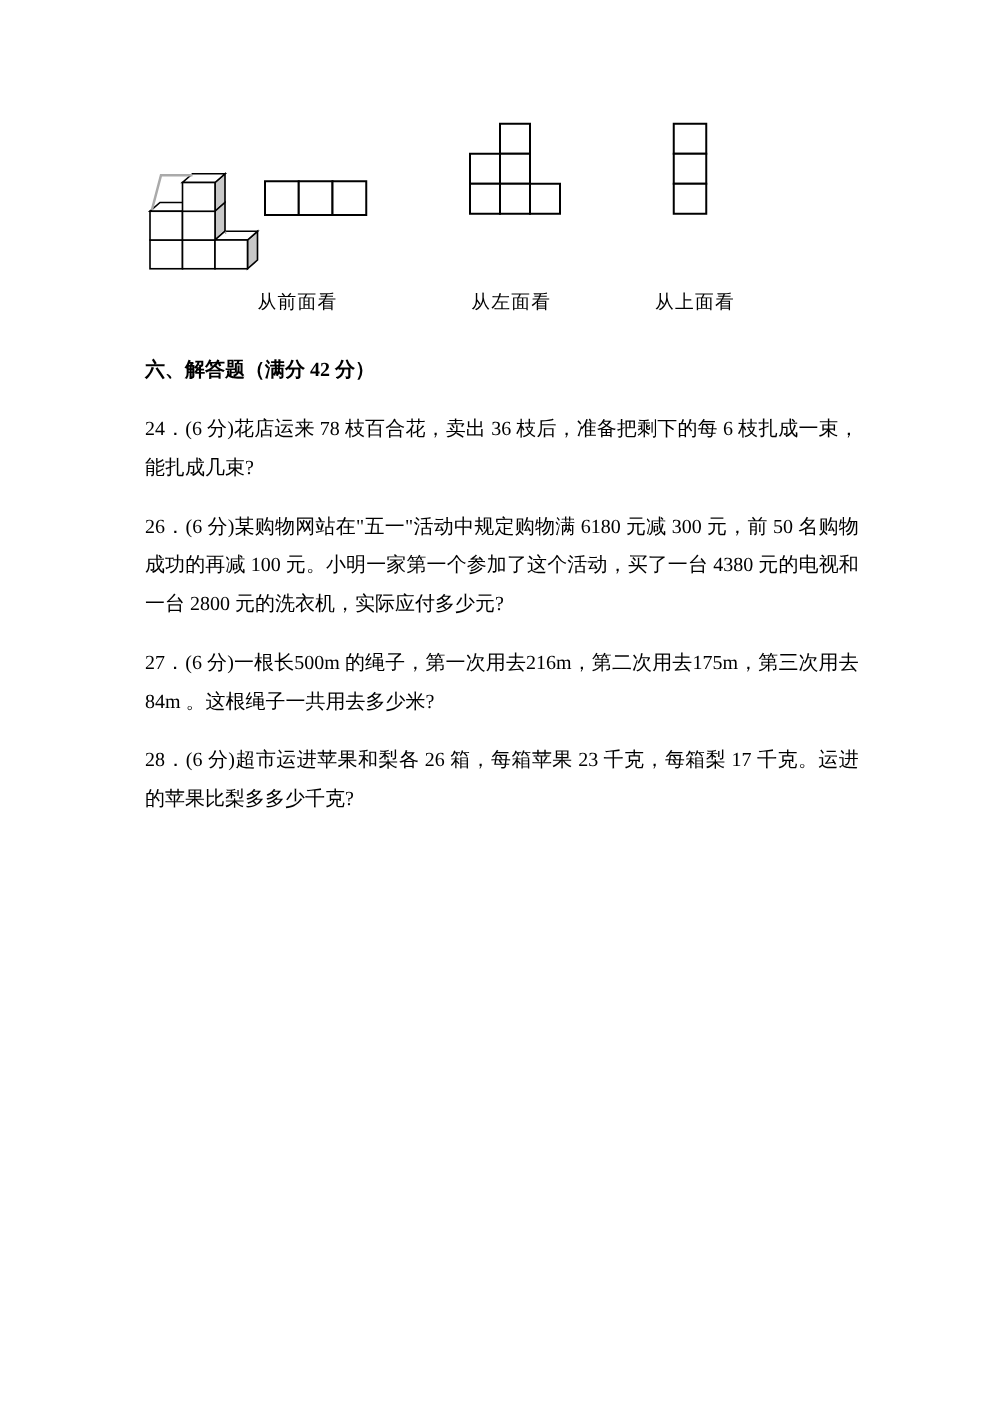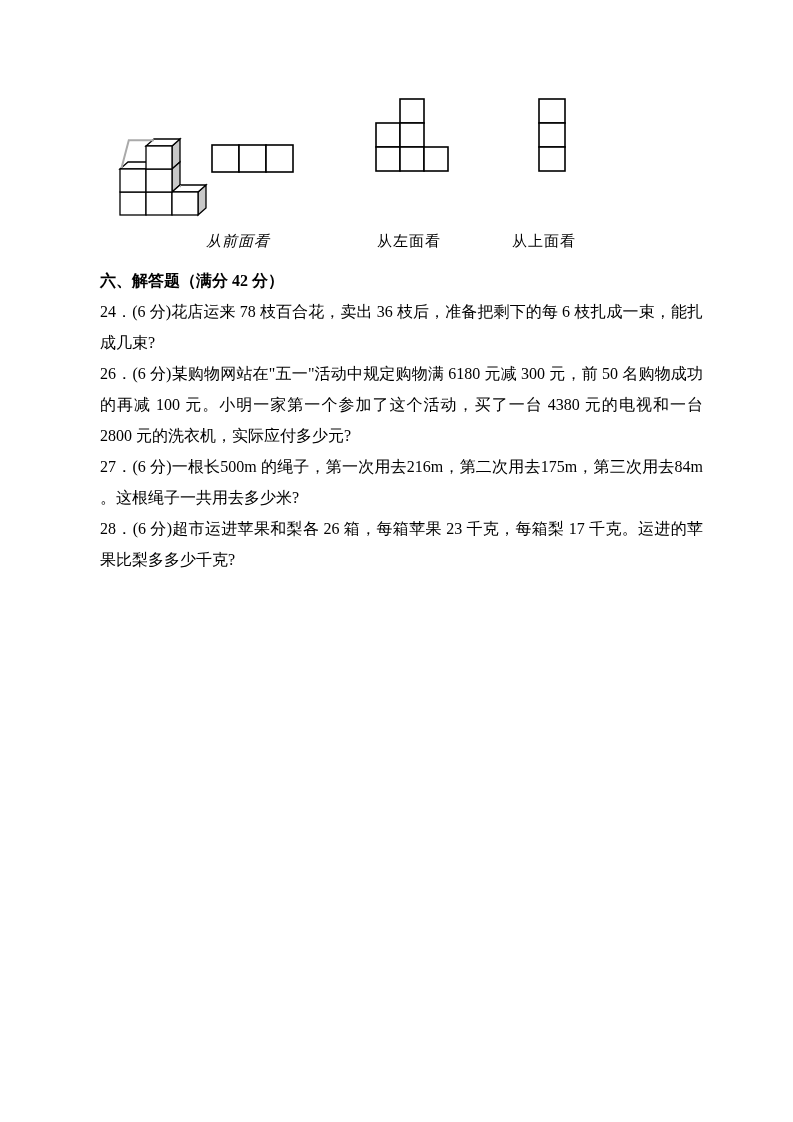--- a/index.html
+++ b/index.html
@@ -15,31 +15,31 @@
     position: absolute; left: 0; top: 0;
     width: 793px; height: 260px;
   }
   .figure-area svg { position: absolute; left: 0; top: 0; }
   .view-label {
     position: absolute; top: 232px;
     width: 88px; text-align: center;
     font-size: 15px; letter-spacing: 1px;
     white-space: nowrap;
   }
-  .view-label.front { left: 194px; font-style: italic; }
+  .view-label.front { left: 194px; }
   .view-label.left  { left: 365px; text-align: center; }
-  .view-label.top   { left: 500px; }
+  .view-label.top   { left: 512px; }
   .content {
     position: absolute; left: 100px; top: 265px;
     width: 603px;
     font-size: 16px; line-height: 31px;
     text-align: justify;
     text-justify: inter-ideograph;
   }
-  .content p { margin: 0; }
+  .content p { margin: 16px; }
   .section-header { font-weight: bold; }
   .q-label { white-space: nowrap; }
 </style>
 </head>
 <body>
 
 <div class="figure-area">
   <svg width="793" height="260" viewBox="0 0 793 260">
 
     <g stroke="#000000" stroke-width="1.3" stroke-linejoin="miter">

